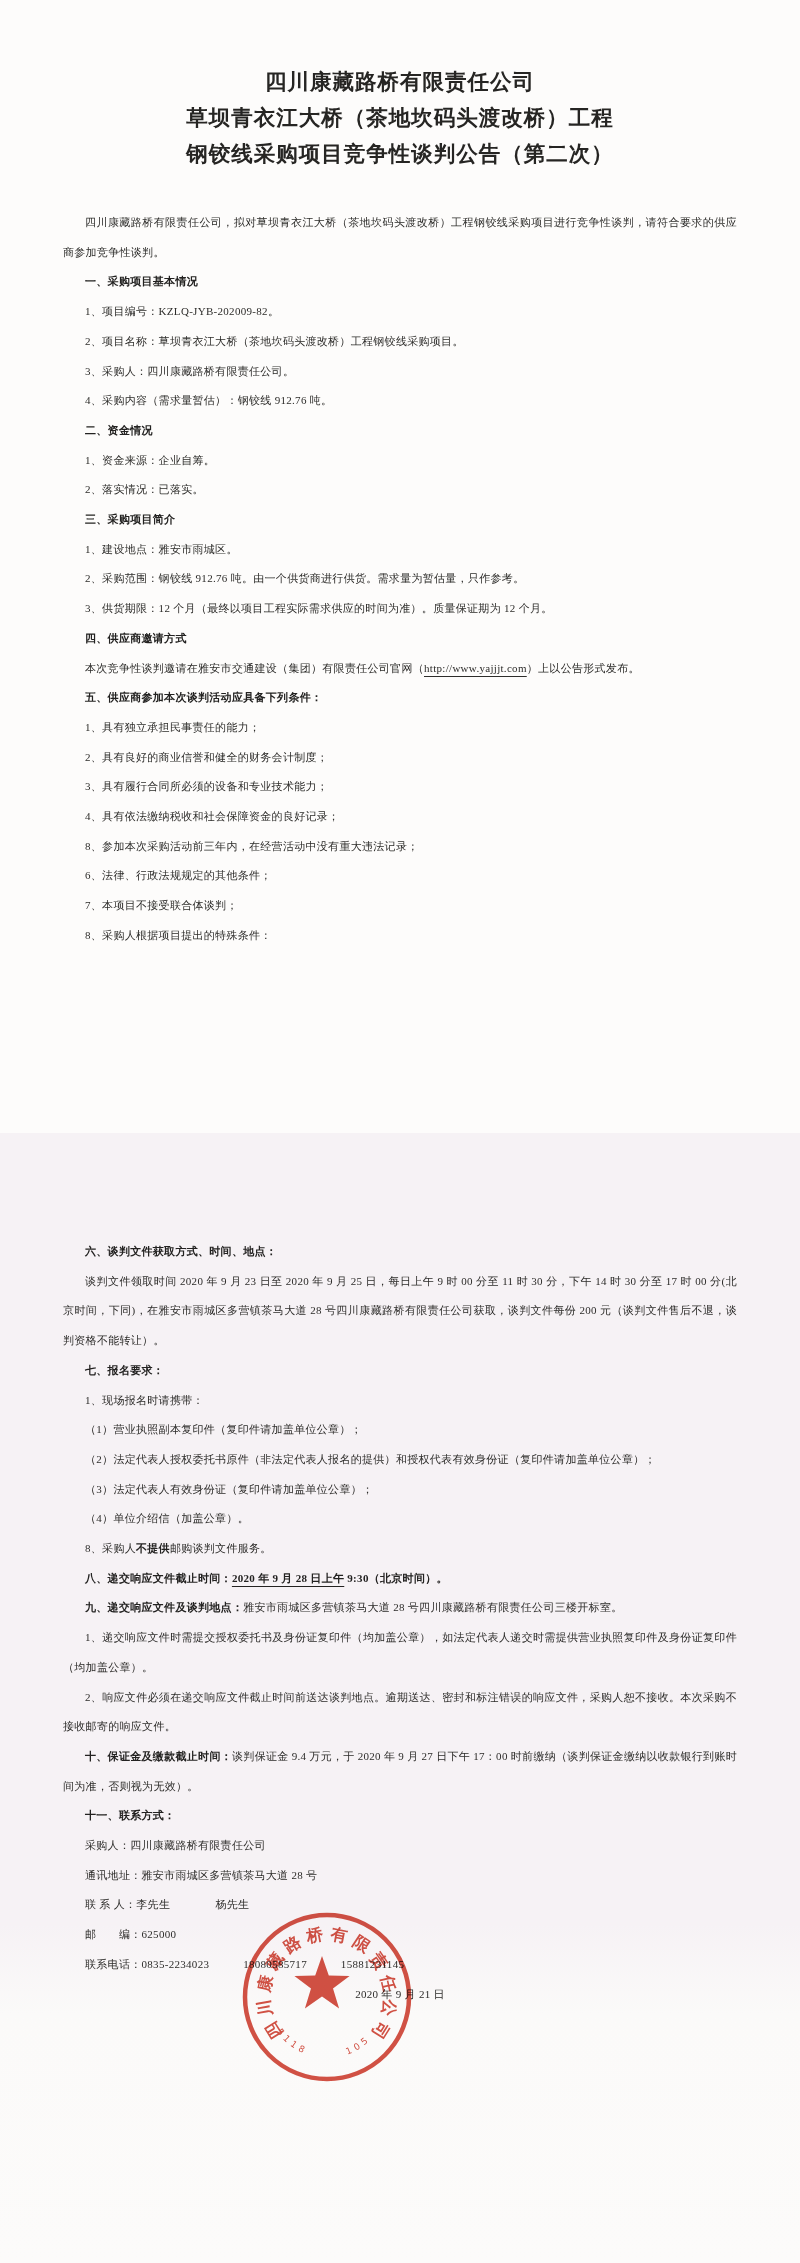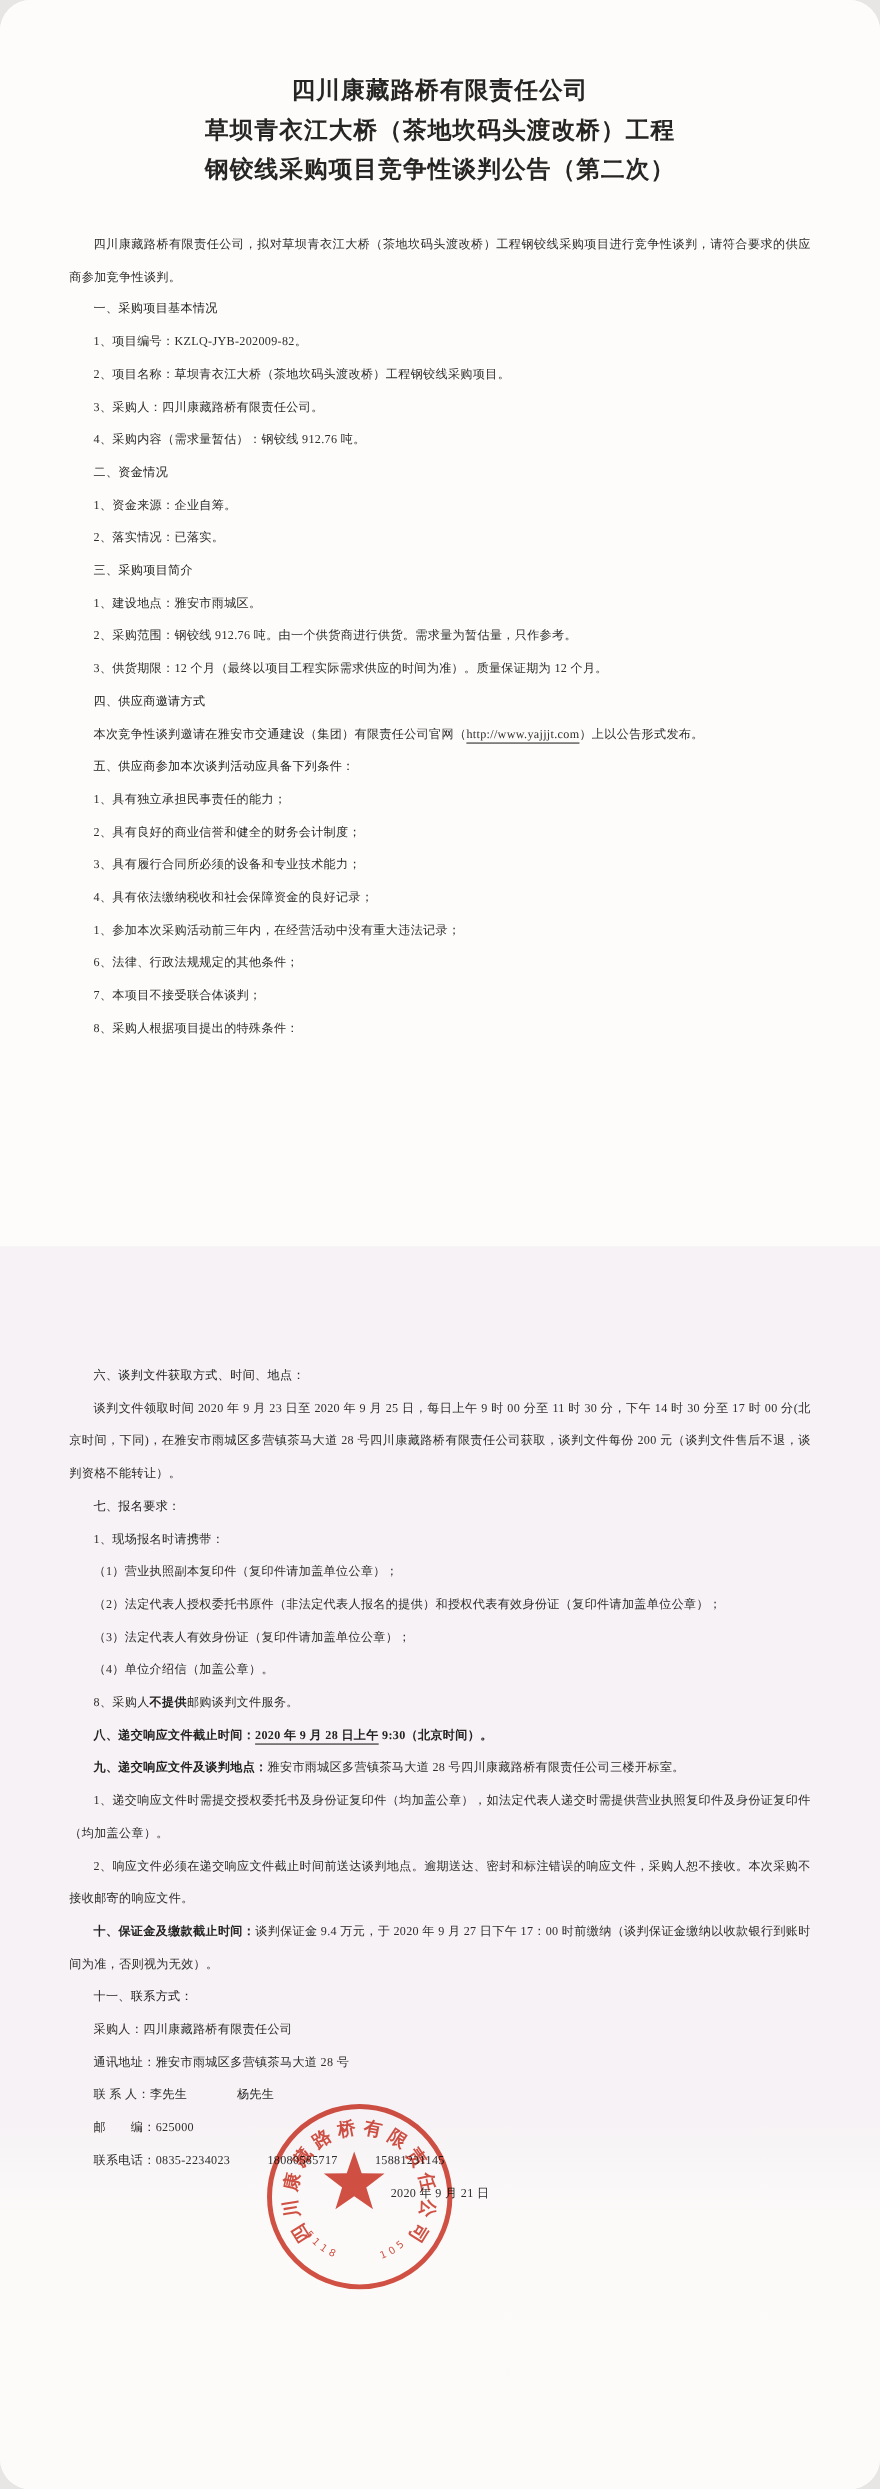--- a/index.html
+++ b/index.html
@@ -1,27 +1,27 @@
 <!DOCTYPE html>
 <html><head>
 <meta charset="utf-8">
 <style>
   html,body{margin:0;padding:0;background:#e8e6e4;}
   #scan{position:relative;width:800px;height:2263px;margin:0 auto;overflow:hidden;
-        background:#fdfcfb;font-family:"Liberation Serif","DejaVu Serif",serif;color:#2d2c2a;border-radius:28px;}
+        background:#fdfcfb;font-family:"Liberation Serif","DejaVu Serif",serif;color:#2d2c2a;}
   .page{position:absolute;left:0;width:800px;box-sizing:border-box;}
   #page1{top:0;height:1133px;background:#fdfcfb;padding:64px 63px 0 63px;}
   #page2{top:1133px;height:1130px;padding:104px 63px 0 63px;
          background:linear-gradient(180deg,#f6f2f5 0%,#f6f2f5 70%,#fbfaf9 78%,#fcfbfa 100%);}
   .title{margin:0;text-align:center;font-weight:bold;font-size:21.5px;line-height:36px;
          letter-spacing:1px;color:#262523;}
   .title-block{margin-bottom:36px;}
   p.ln{margin:0;font-size:11px;line-height:29.7px;text-indent:2em;text-align:justify;
        letter-spacing:0.3px;}
-  p.head{font-weight:normal;color:#232221;}
+  p.head{font-weight:bold;color:#232221;}
   p.right{text-align:center;text-indent:0;}
   .b{font-weight:bold;color:#232221;}
   .u{text-decoration:underline;text-underline-offset:4px;}
   .mt8{margin-top:8px;}
   .mt4{margin-top:4px;}
   
   #seal{position:absolute;left:232px;top:1902px;width:190px;height:190px;
         mix-blend-mode:multiply;opacity:0.88;pointer-events:none;}
   #seal svg{width:100%;height:100%;}
   .seal-char{font-size:16.5px;font-weight:bold;text-anchor:middle;dominant-baseline:central;
@@ -59,21 +59,21 @@
     <p class="ln">3、供货期限：12 个月（最终以项目工程实际需求供应的时间为准）。质量保证期为 12 个月。</p>
 
     <p class="ln head">四、供应商邀请方式</p>
     <p class="ln"><span>本次竞争性谈判邀请在雅安市交通建设（集团）有限责任公司官网（</span><span class="u">http://www.yajjjt.com</span><span>）上以公告形式发布。</span></p>
 
     <p class="ln head">五、供应商参加本次谈判活动应具备下列条件：</p>
     <p class="ln">1、具有独立承担民事责任的能力；</p>
     <p class="ln">2、具有良好的商业信誉和健全的财务会计制度；</p>
     <p class="ln">3、具有履行合同所必须的设备和专业技术能力；</p>
     <p class="ln">4、具有依法缴纳税收和社会保障资金的良好记录；</p>
-    <p class="ln">1、参加本次采购活动前三年内，在经营活动中没有重大违法记录；</p>
+    <p class="ln">8、参加本次采购活动前三年内，在经营活动中没有重大违法记录；</p>
     <p class="ln">6、法律、行政法规规定的其他条件；</p>
     <p class="ln">7、本项目不接受联合体谈判；</p>
     <p class="ln">8、采购人根据项目提出的特殊条件：</p>
   </div>
 
   <div class="page" id="page2">
 
     <p class="ln head">六、谈判文件获取方式、时间、地点：</p>
     <p class="ln">谈判文件领取时间 2020 年 9 月 23 日至 2020 年 9 月 25 日，每日上午 9 时 00 分至 11 时 30 分，下午 14 时 30 分至 17 时 00 分(北京时间，下同)，在雅安市雨城区多营镇茶马大道 28 号四川康藏路桥有限责任公司获取，谈判文件每份 200 元（谈判文件售后不退，谈判资格不能转让）。</p>
 

